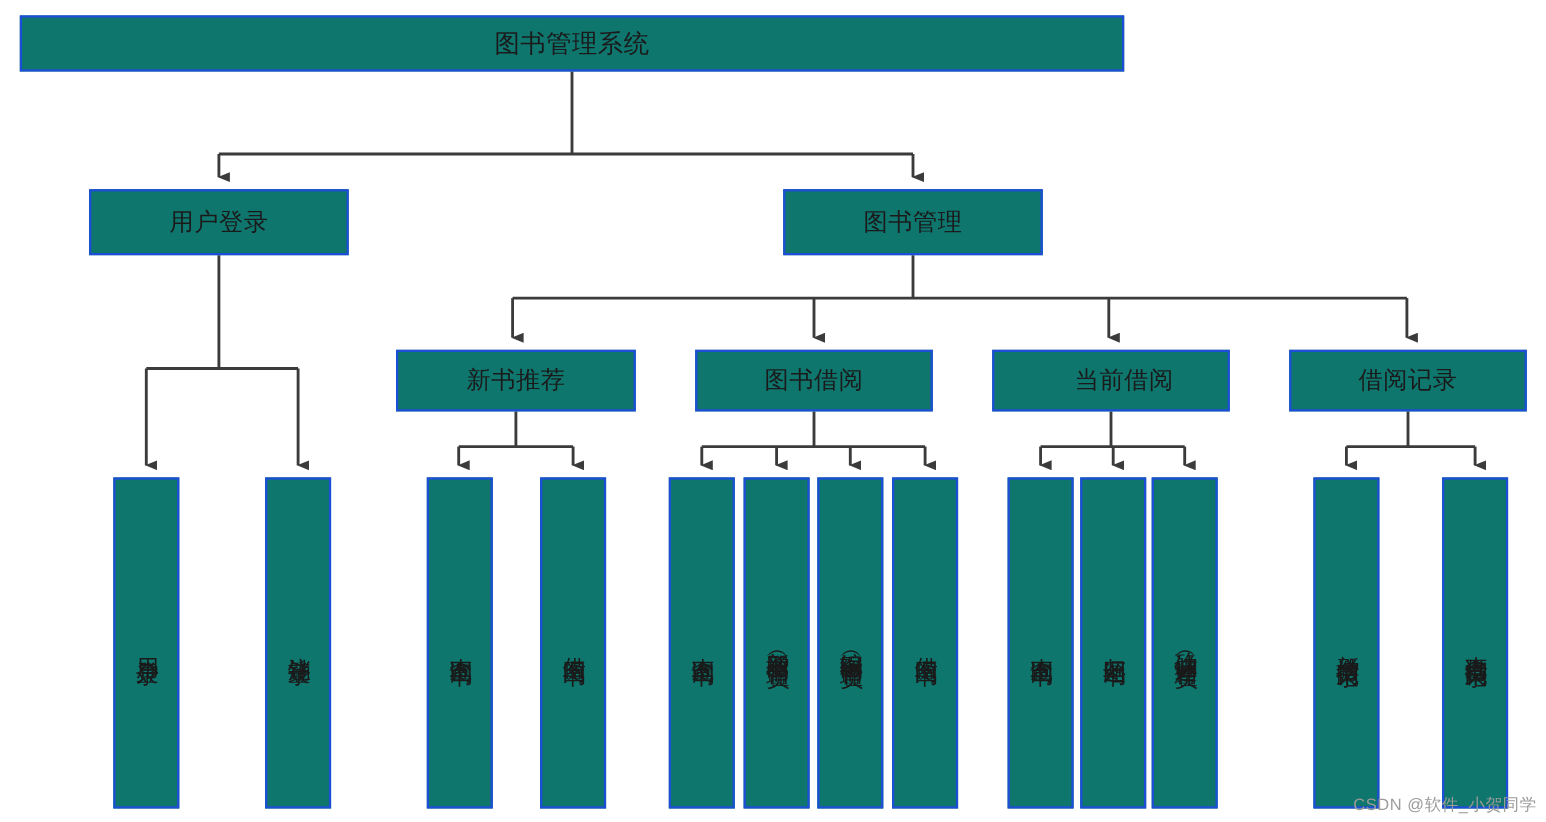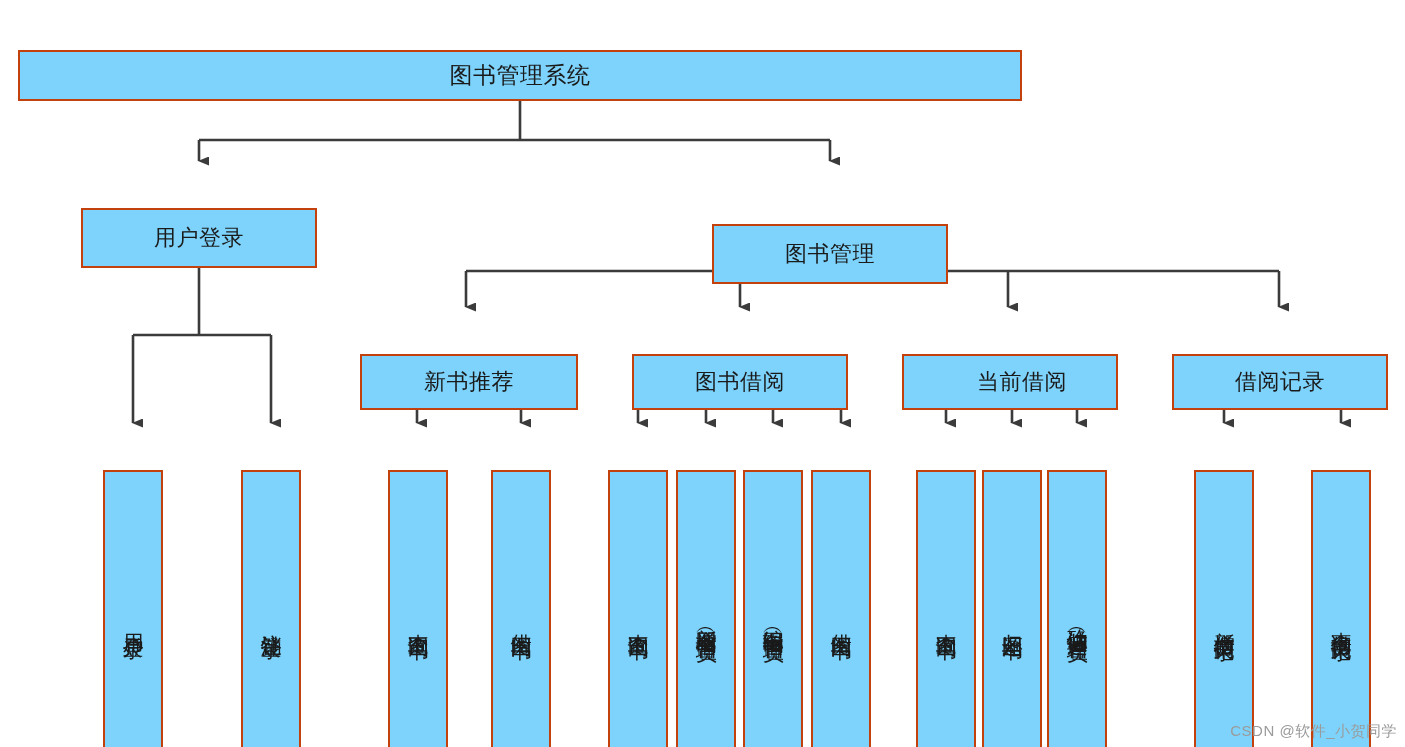--- a/index.html
+++ b/index.html
@@ -24,27 +24,26 @@
     position: absolute;
     left: 0;
     top: 0;
     width: 1405px;
     height: 747px;
     pointer-events: none;
   }
   .node {
     position: absolute;
     box-sizing: border-box;
-    border: 2px solid #c2410c;
-    background: #7dd3fc;
+    border: 2px solid #1d4ed8;
+    background: #0f766e;
     display: flex;
     align-items: center;
     justify-content: center;
     overflow: hidden;
-    margin-top: 36px;
   }
   .node .label {
     color: #1a1a1a;
     white-space: nowrap;
     letter-spacing: 0.5px;
   }
   .node.horiz .label {
     font-size: 22px;
     line-height: 1;
   }
@@ -129,21 +128,21 @@
     </g>
   </svg>
 
   <div class="node horiz root" style="left:18px; top:14px; width:1004px; height:51px;">
     <span class="label">图书管理系统</span>
   </div>
 
   <div class="node horiz" style="left:81px; top:172px; width:236px; height:60px;">
     <span class="label">用户登录</span>
   </div>
-  <div class="node horiz" style="left:712px; top:188px; width:236px; height:60px;text-align:center;">
+  <div class="node horiz" style="left:712px; top:172px; width:236px; height:60px;text-align:center;">
     <span class="label">图书管理</span>
   </div>
 
   <div class="node horiz" style="left:632px; top:318px; width:216px; height:56px;">
     <span class="label">图书借阅</span>
   </div>
   <div class="node horiz" style="left:360px; top:318px; width:218px; height:56px;">
     <span class="label">新书推荐</span>
   </div>
   <div class="node horiz" style="left:902px; top:318px; width:216px; height:56px;padding-left:24px;">

